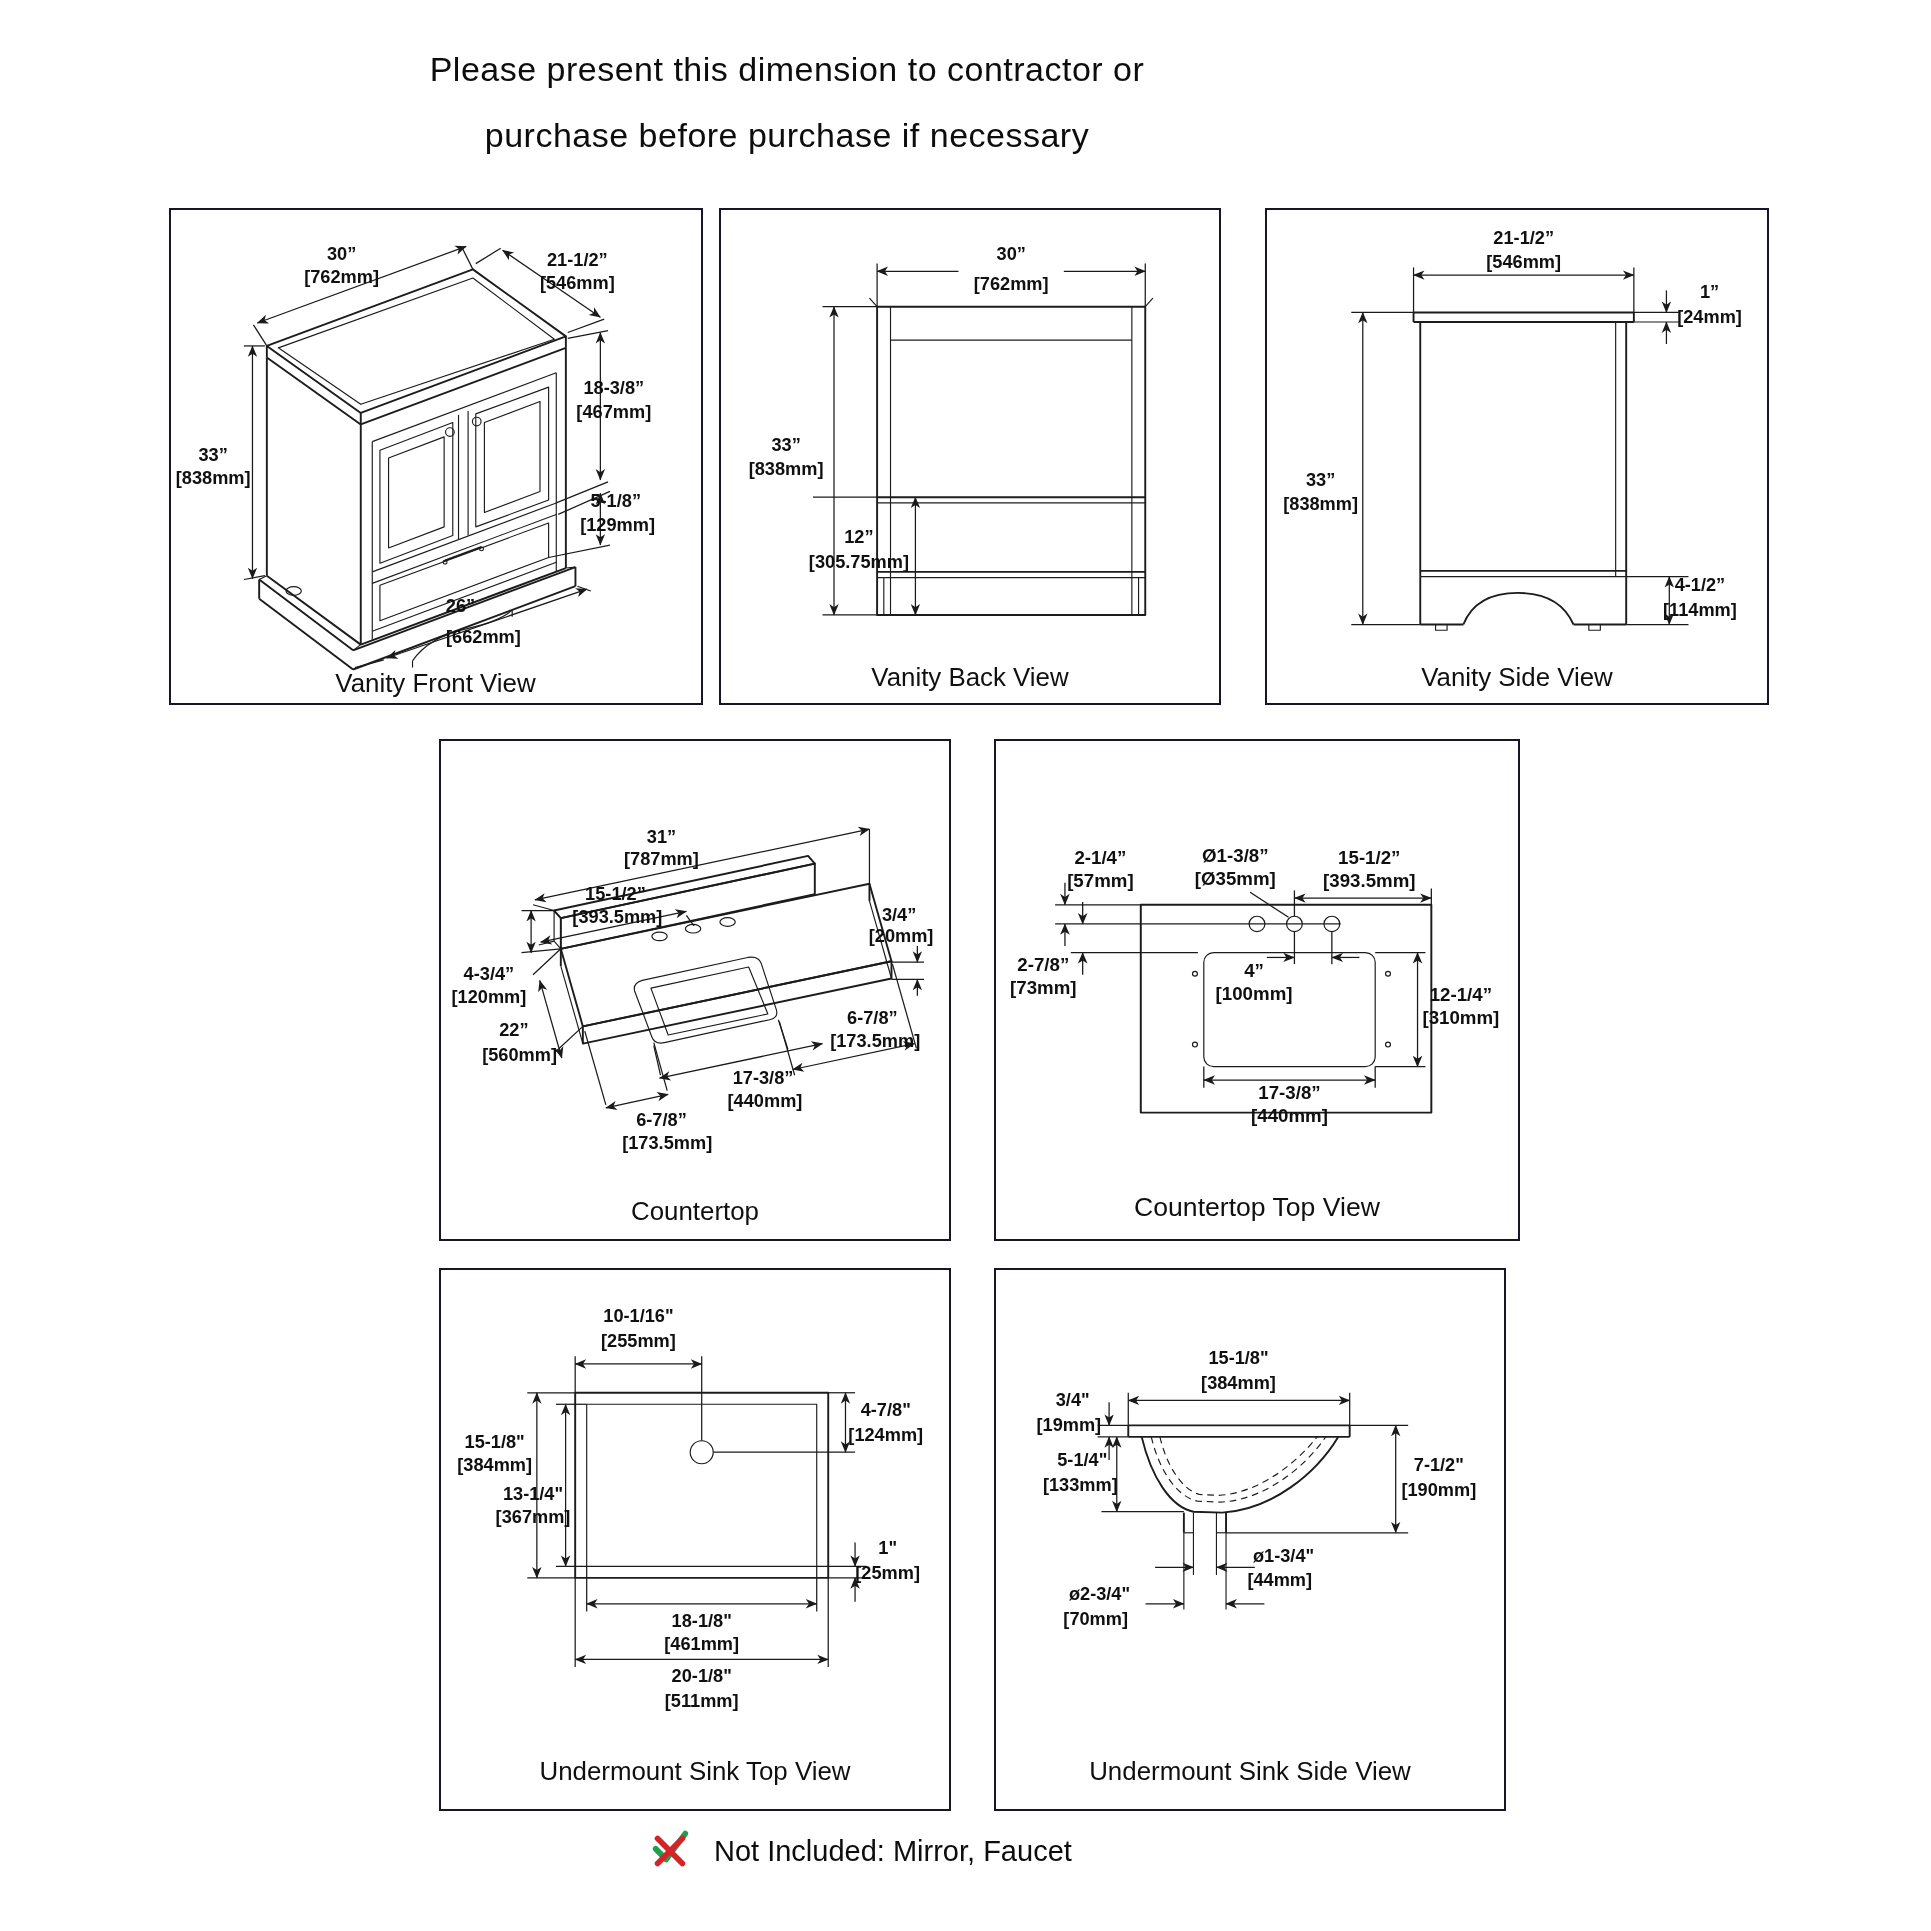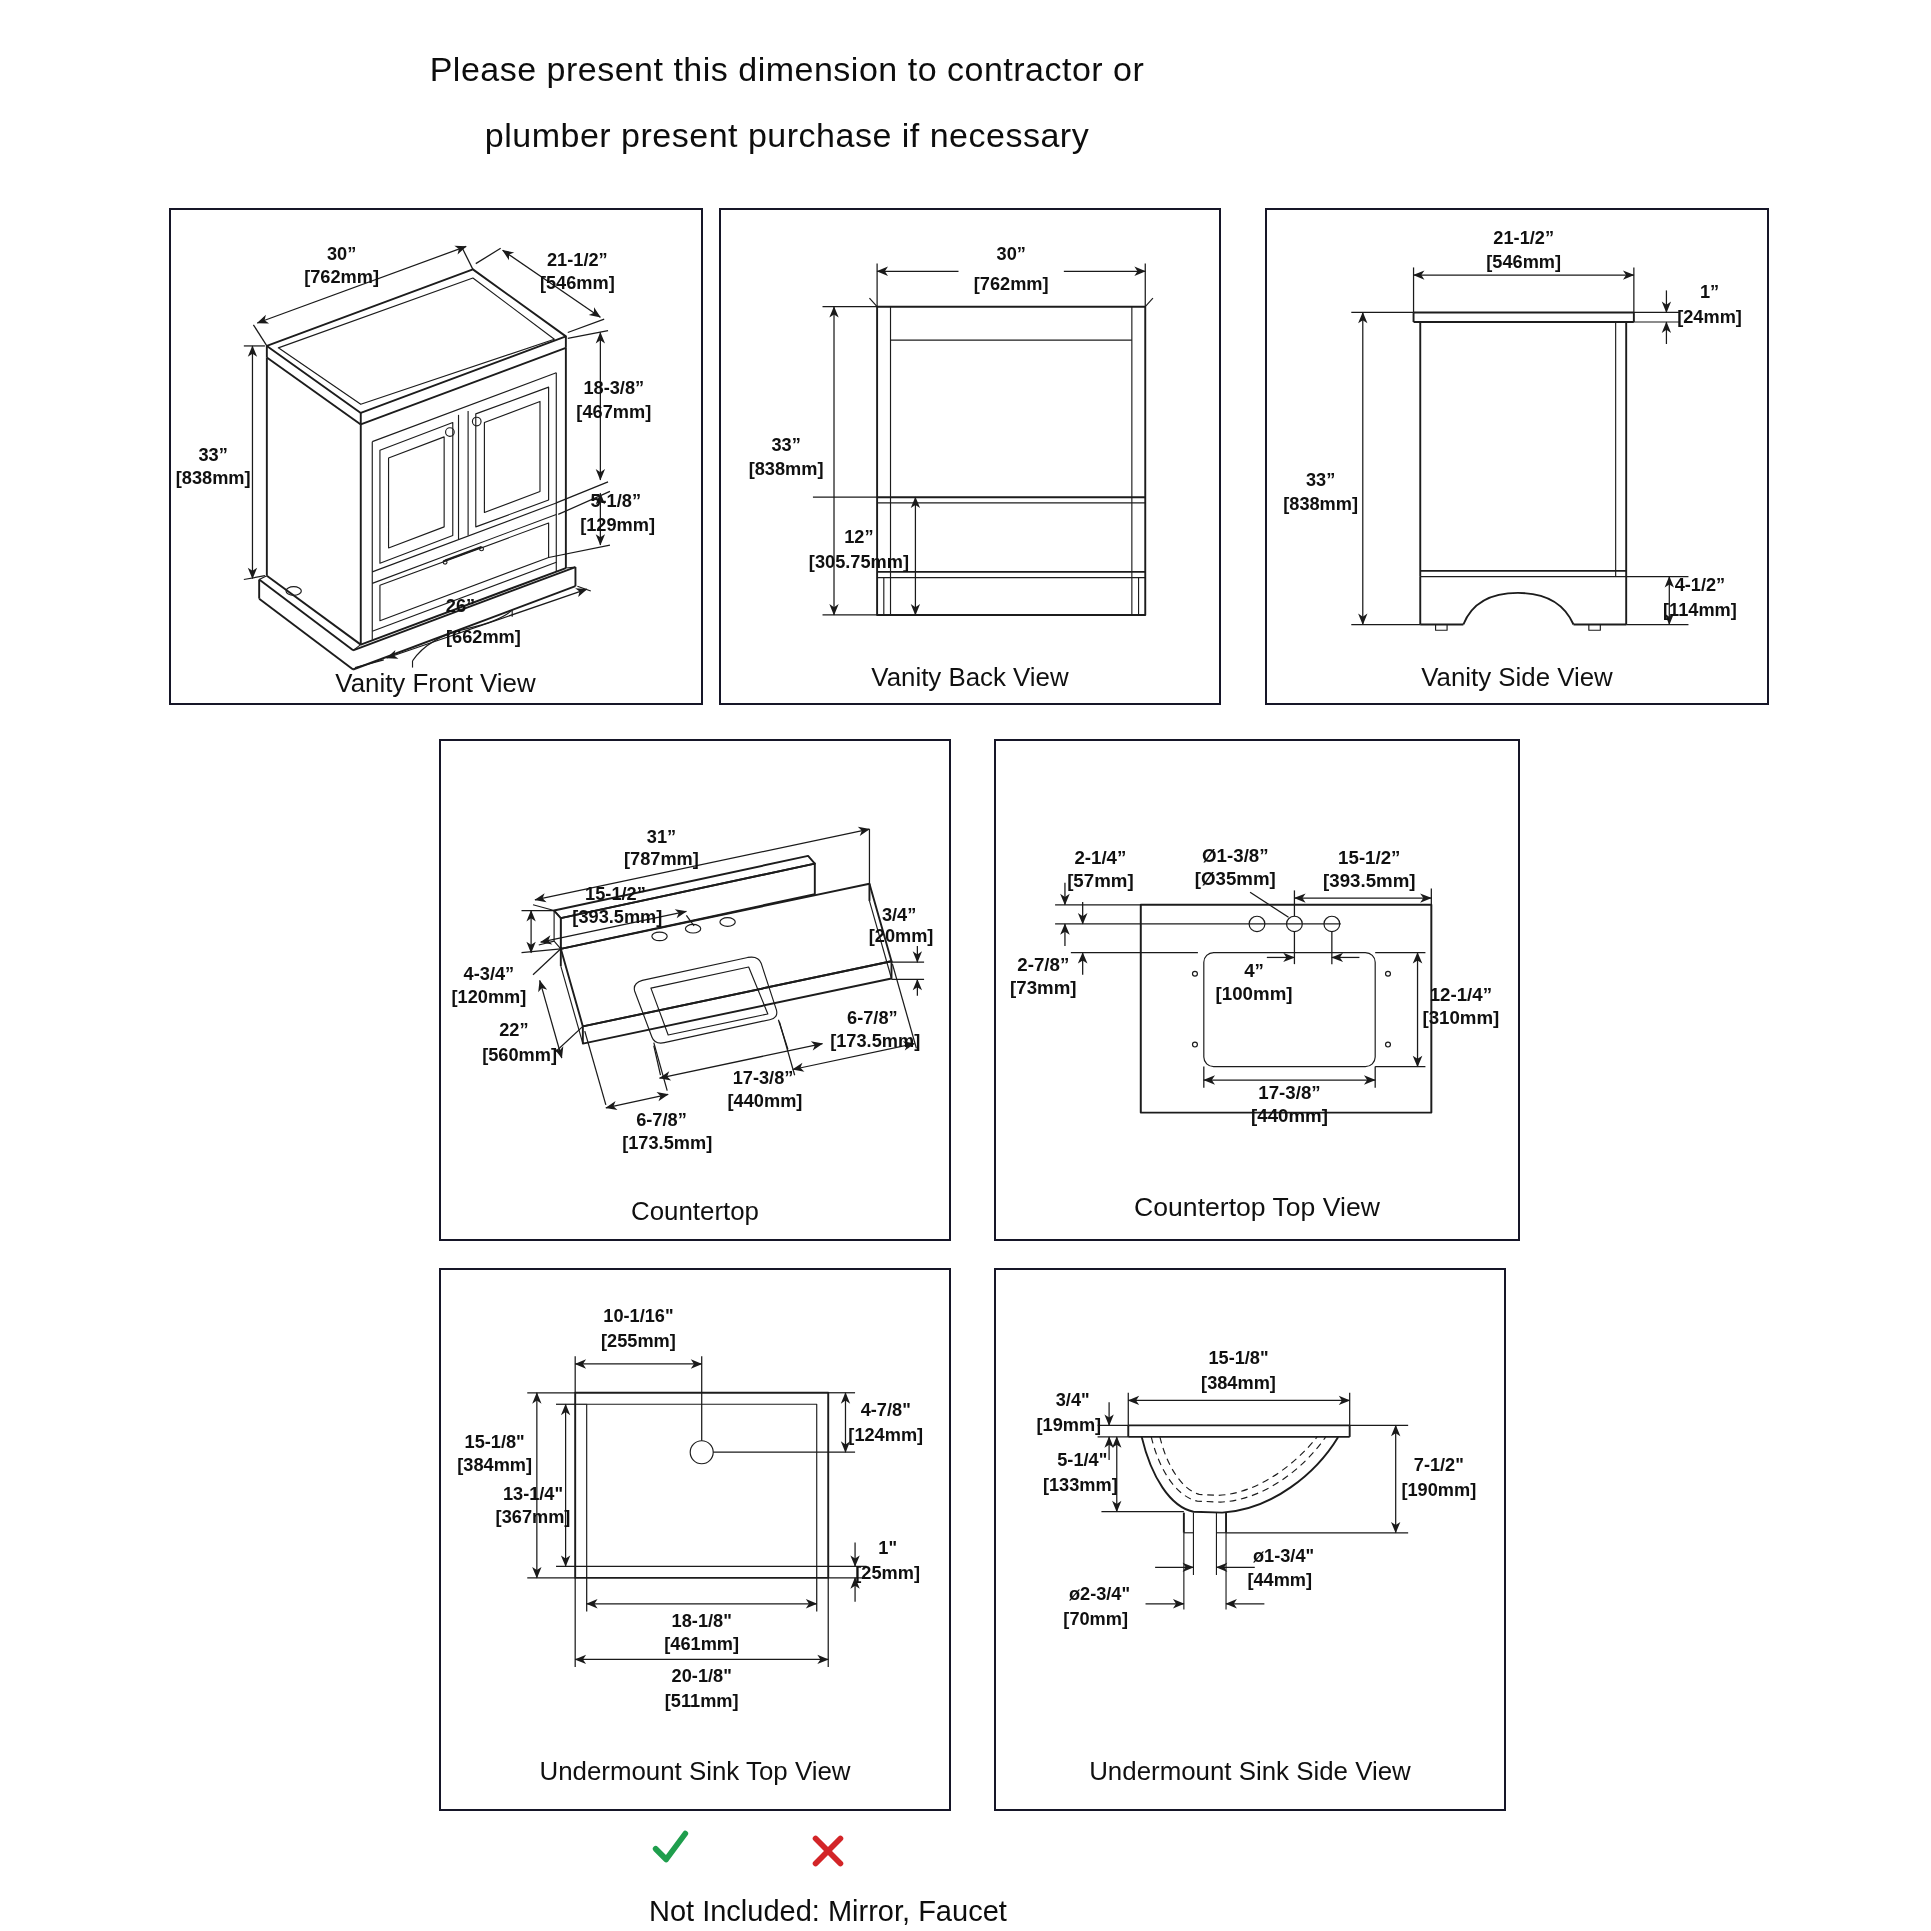--- a/index.html
+++ b/index.html
@@ -18,29 +18,29 @@
   #p-sinkside{left:994px;top:1268px;width:512px;height:543px;}
   svg text{fill:#101010;font-family:"Liberation Sans",sans-serif;}
   .dim{font-size:19px;font-weight:bold;text-anchor:middle;}
   .cap{font-size:27px;font-weight:normal;text-anchor:middle;}
   .ol{stroke:#1c1c1c;stroke-width:2;fill:none;stroke-linejoin:round;}
   .tl{stroke:#1c1c1c;stroke-width:1.2;fill:none;stroke-linejoin:round;}
   .dl{stroke:#1a1a1a;stroke-width:1.3;fill:none;}
   .dash{stroke-dasharray:7 5;}
   .legend-row{position:absolute;left:649px;display:flex;align-items:center;gap:23px;}
   #legend-included{top:1825px;}
-  #legend-excluded{top:1830px;flex-direction:column;}
+  #legend-excluded{top:1830px;}
   .legend-row span{font-size:29px;color:#0d0d0d;}
   .legend-icon{width:42px;height:42px;flex:0 0 auto;}
 </style>
 </head>
 <body>
 
 <div class="title-line" id="title1">Please present this dimension to contractor or</div>
-<div class="title-line" id="title2">plumber present purchase if necessary</div>
+<div class="title-line" id="title2">purchase before purchase if necessary</div>
 
 <div class="panel" id="p-front">
 <svg viewBox="0 0 553 515" preserveAspectRatio="none">
   <defs>
     <marker id="m1" viewBox="0 0 12 12" refX="11" refY="6" markerWidth="10" markerHeight="10" orient="auto-start-reverse">
       <path d="M0.5,1.5 L11.5,6 L0.5,10.5 L3.5,6 Z" fill="#1a1a1a"></path>
     </marker>
   </defs>
   <g>
     <polygon class="ol" points="100,142 315,62 412,132 198,212"></polygon>

